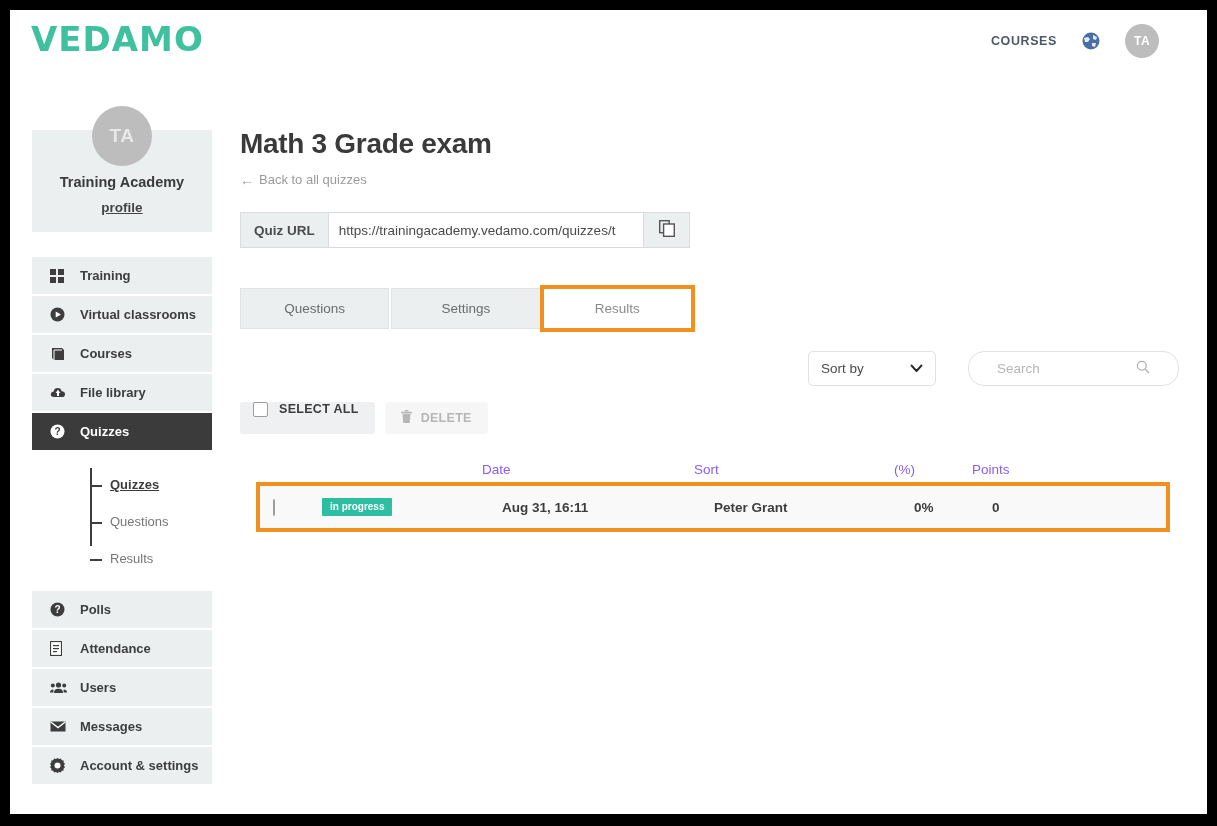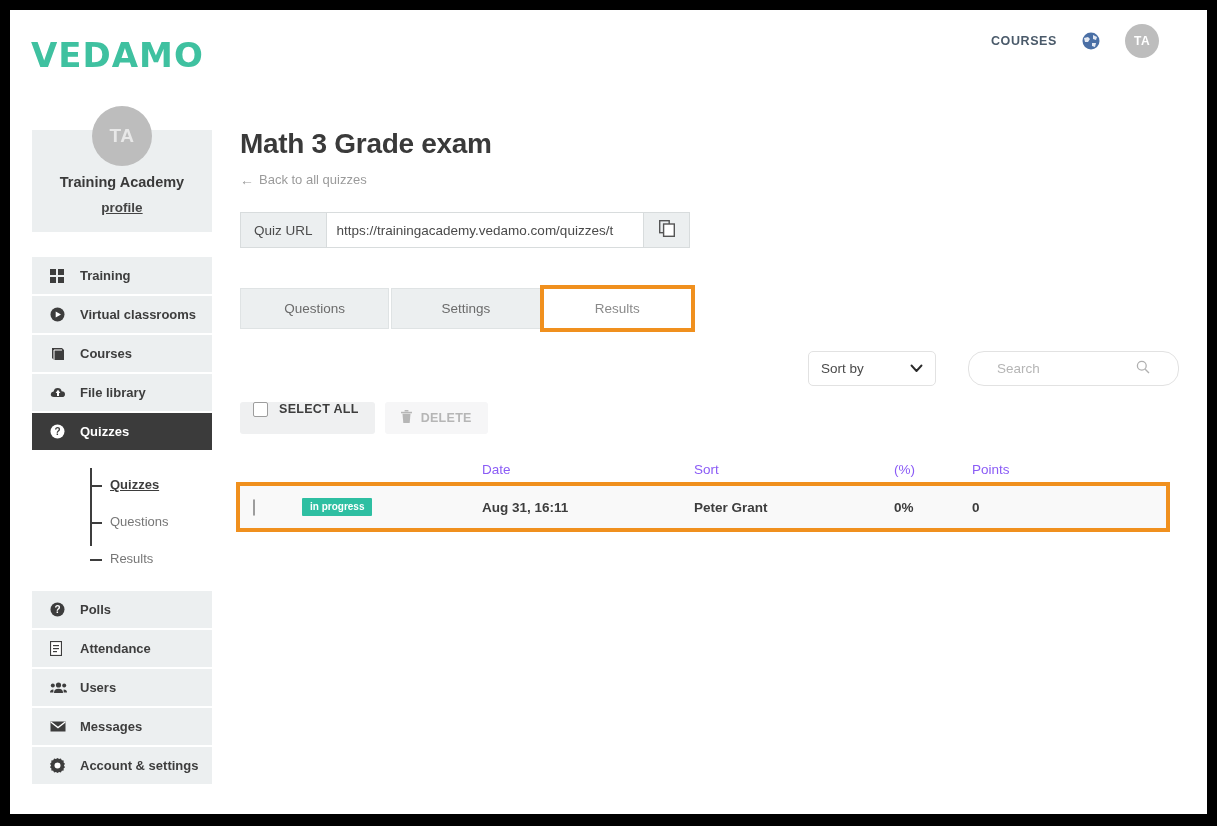--- a/index.html
+++ b/index.html
@@ -29,21 +29,21 @@
 
   
   .topbar {
     position: absolute;
     left: 0; top: 0;
     width: 1197px; height: 70px;
     background: #ffffff;
   }
   .logo {
     position: absolute;
-    left: 21px; top: 24px;
+    left: 21px; top: 8px;
     font-size: 34px;
     font-weight: 700;
     letter-spacing: 1px;
     color: #3fc1a0;
     font-family: "DejaVu Sans", sans-serif;
     line-height: 42px;
   }
   .top-right {
     position: absolute;
     right: 48px; top: 14px;
@@ -204,21 +204,21 @@
     height: 36px;
   }
   .url-label {
     background: #eceff0;
     border: 1px solid #d8dcdd;
     border-right: none;
     display: flex;
     align-items: center;
     padding: 0 13px;
     font-size: 13.5px;
-    font-weight: 400;
+    font-weight: 700;
     color: #4c4c4c;
   }
   .url-input {
     flex: 1;
     border: 1px solid #d8dcdd;
     background: #ffffff;
     padding: 0 10px;
     font-size: 13.5px;
     color: #4a4a4a;
     font-family: "Liberation Sans", sans-serif;
@@ -355,21 +355,21 @@
   .trow {
     display: flex;
     align-items: center;
     height: 42px;
     background: #f9f9f9;
     font-size: 13.5px;
     font-weight: 700;
     color: #3d3d3d;
     position: relative;
   }
-  .row-hl { outline: 4px solid #f0901e; outline-offset: 0px; }
+  .row-hl { outline: 4px solid #f0901e; outline-offset: 0px; margin-left: 20px; }
 
   .c-chk    { width: 62px; padding-left: 13px; flex: none; }
   .c-status { width: 180px; flex: none; }
   .c-date   { width: 212px; flex: none; }
   .c-name   { width: 200px; flex: none; }
   .c-pct    { width: 78px;  flex: none; }
   .c-points { width: 110px; flex: none; }
 
   .badge {
     display: inline-block;

